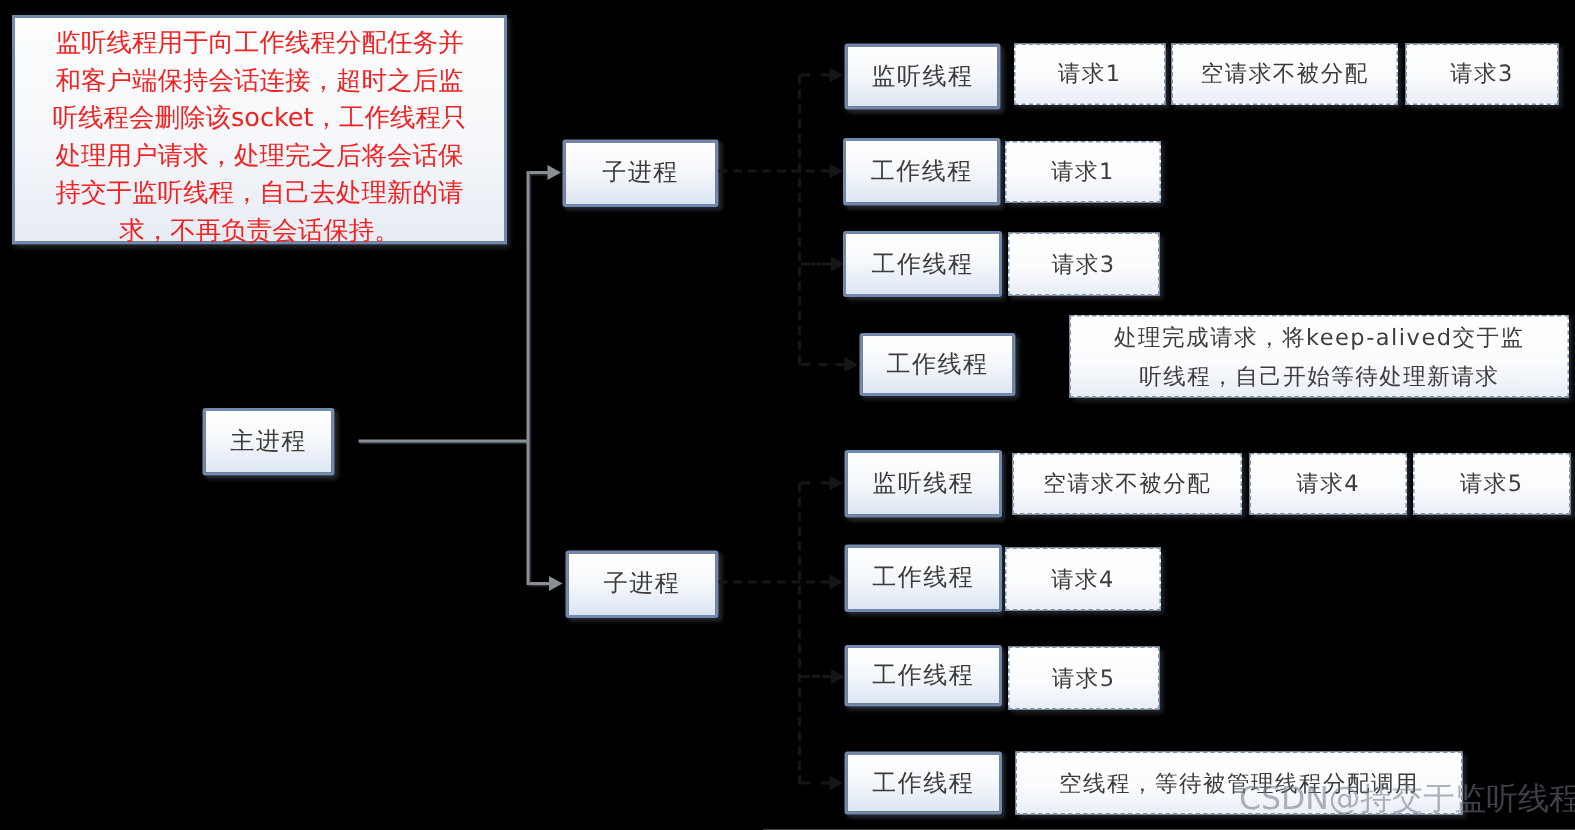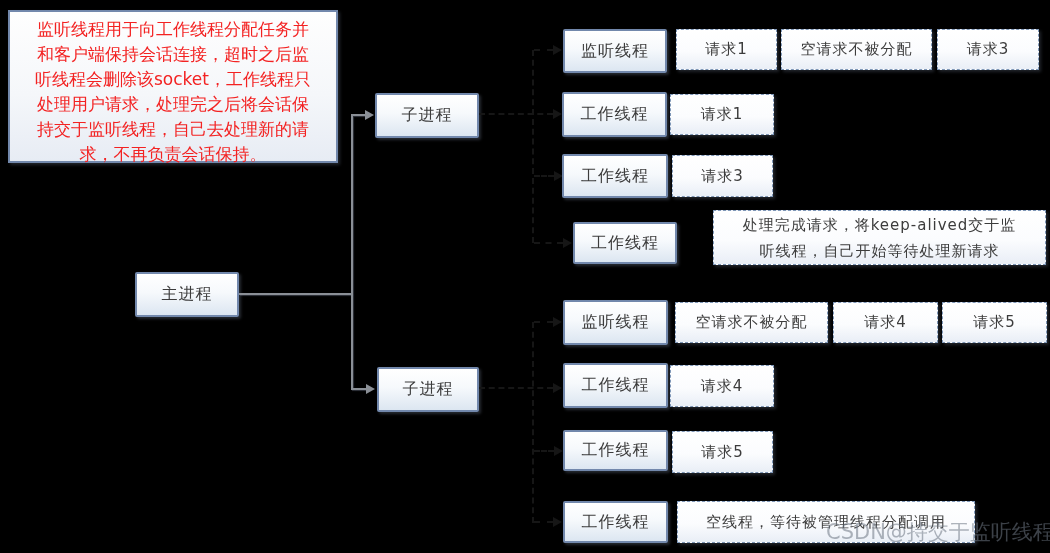--- a/index.html
+++ b/index.html
@@ -83,21 +83,21 @@
 
 <div id="canvas">
 
   <div class="note">监听线程用于向工作线程分配任务并
 和客户端保持会话连接，超时之后监
 听线程会删除该socket，工作线程只
 处理用户请求，处理完之后将会话保
 持交于监听线程，自己去处理新的请
 求，不再负责会话保持。</div>
 
-  <div class="pbox" style="left:135px;top:272px;width:104px;height:45px;font-family:Liberation Serif, serif;">主进程</div>
+  <div class="pbox" style="left:135px;top:272px;width:88px;height:45px;font-family:Liberation Serif, serif;">主进程</div>
 
   <div class="sl" style="left:239px;top:293px;width:113px;height:2px;"></div>
   <div class="sl" style="left:351px;top:114px;width:2px;height:276px;"></div>
   <div class="sl" style="left:353px;top:114px;width:13px;height:2px;"></div>
   <div class="arr gray" style="left:365px;top:110px;"></div>
   <div class="sl" style="left:353px;top:388px;width:13px;height:2px;"></div>
   <div class="arr gray" style="left:366px;top:384px;"></div>
 
   <div class="pbox" style="left:375px;top:93px;width:104px;height:45px;">子进程</div>
 

